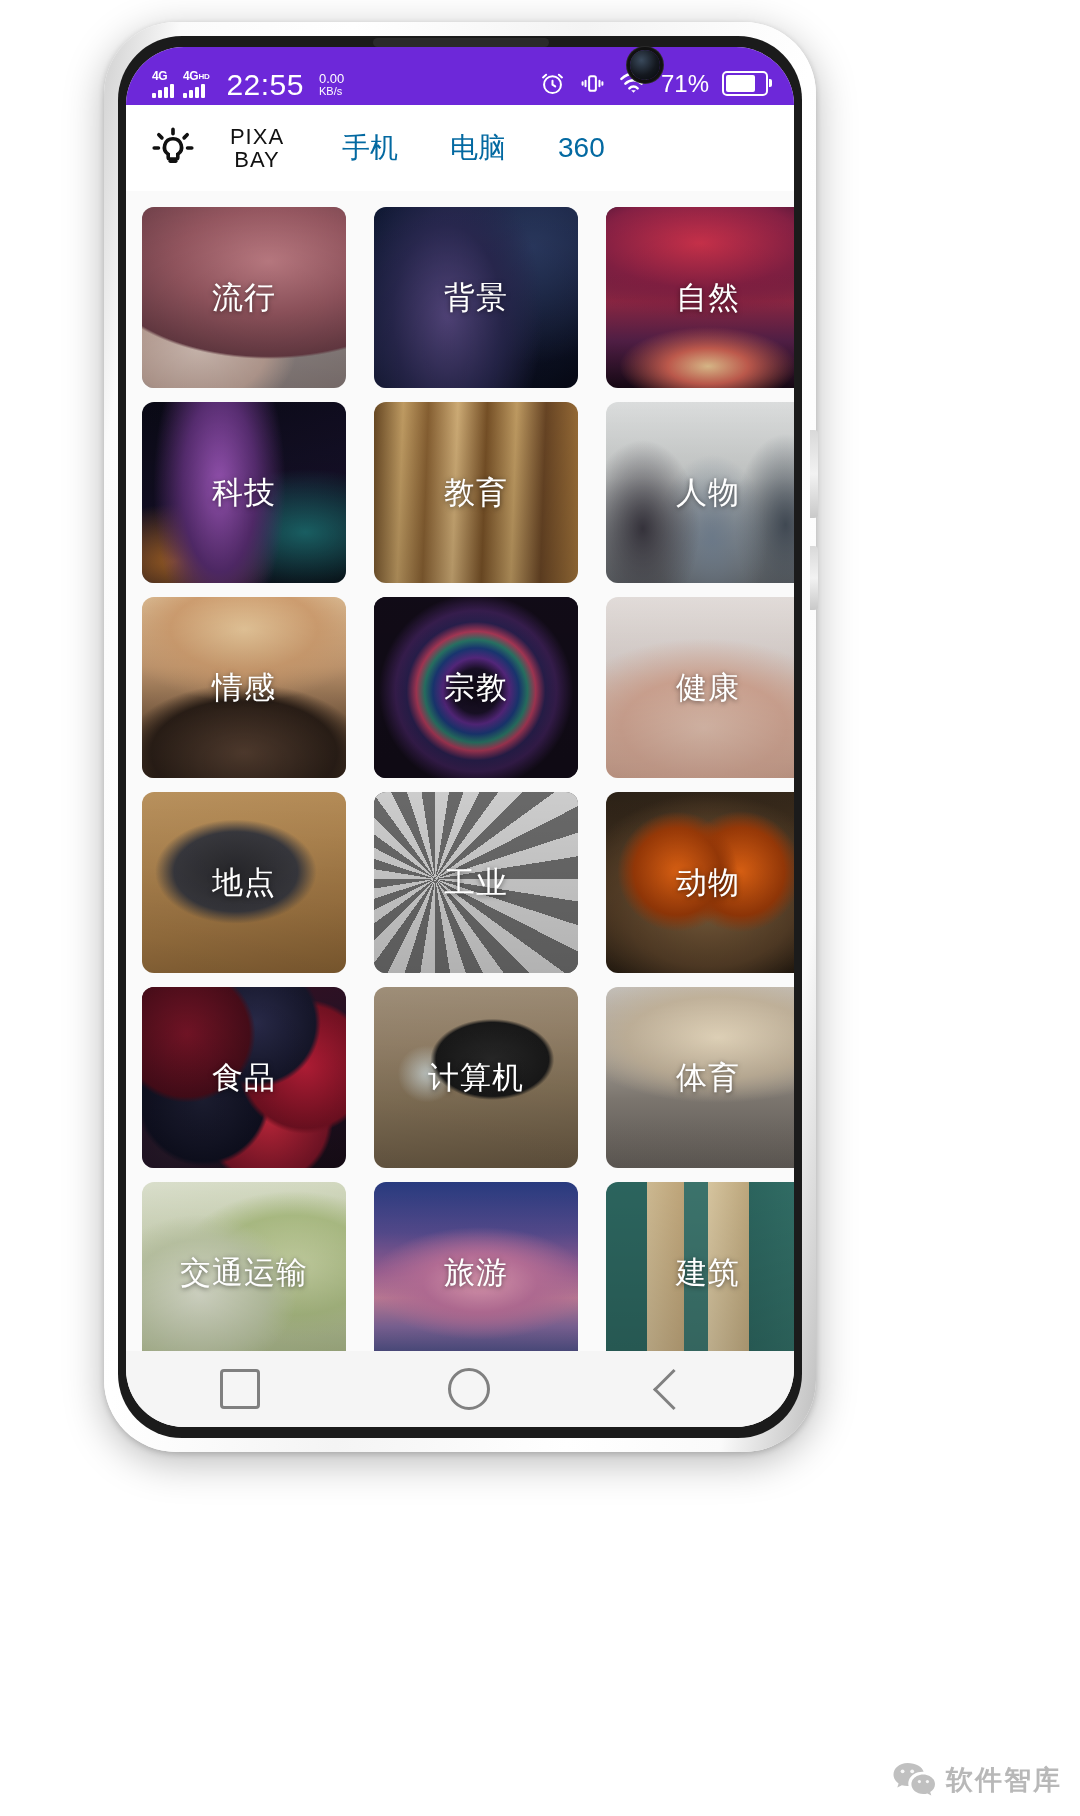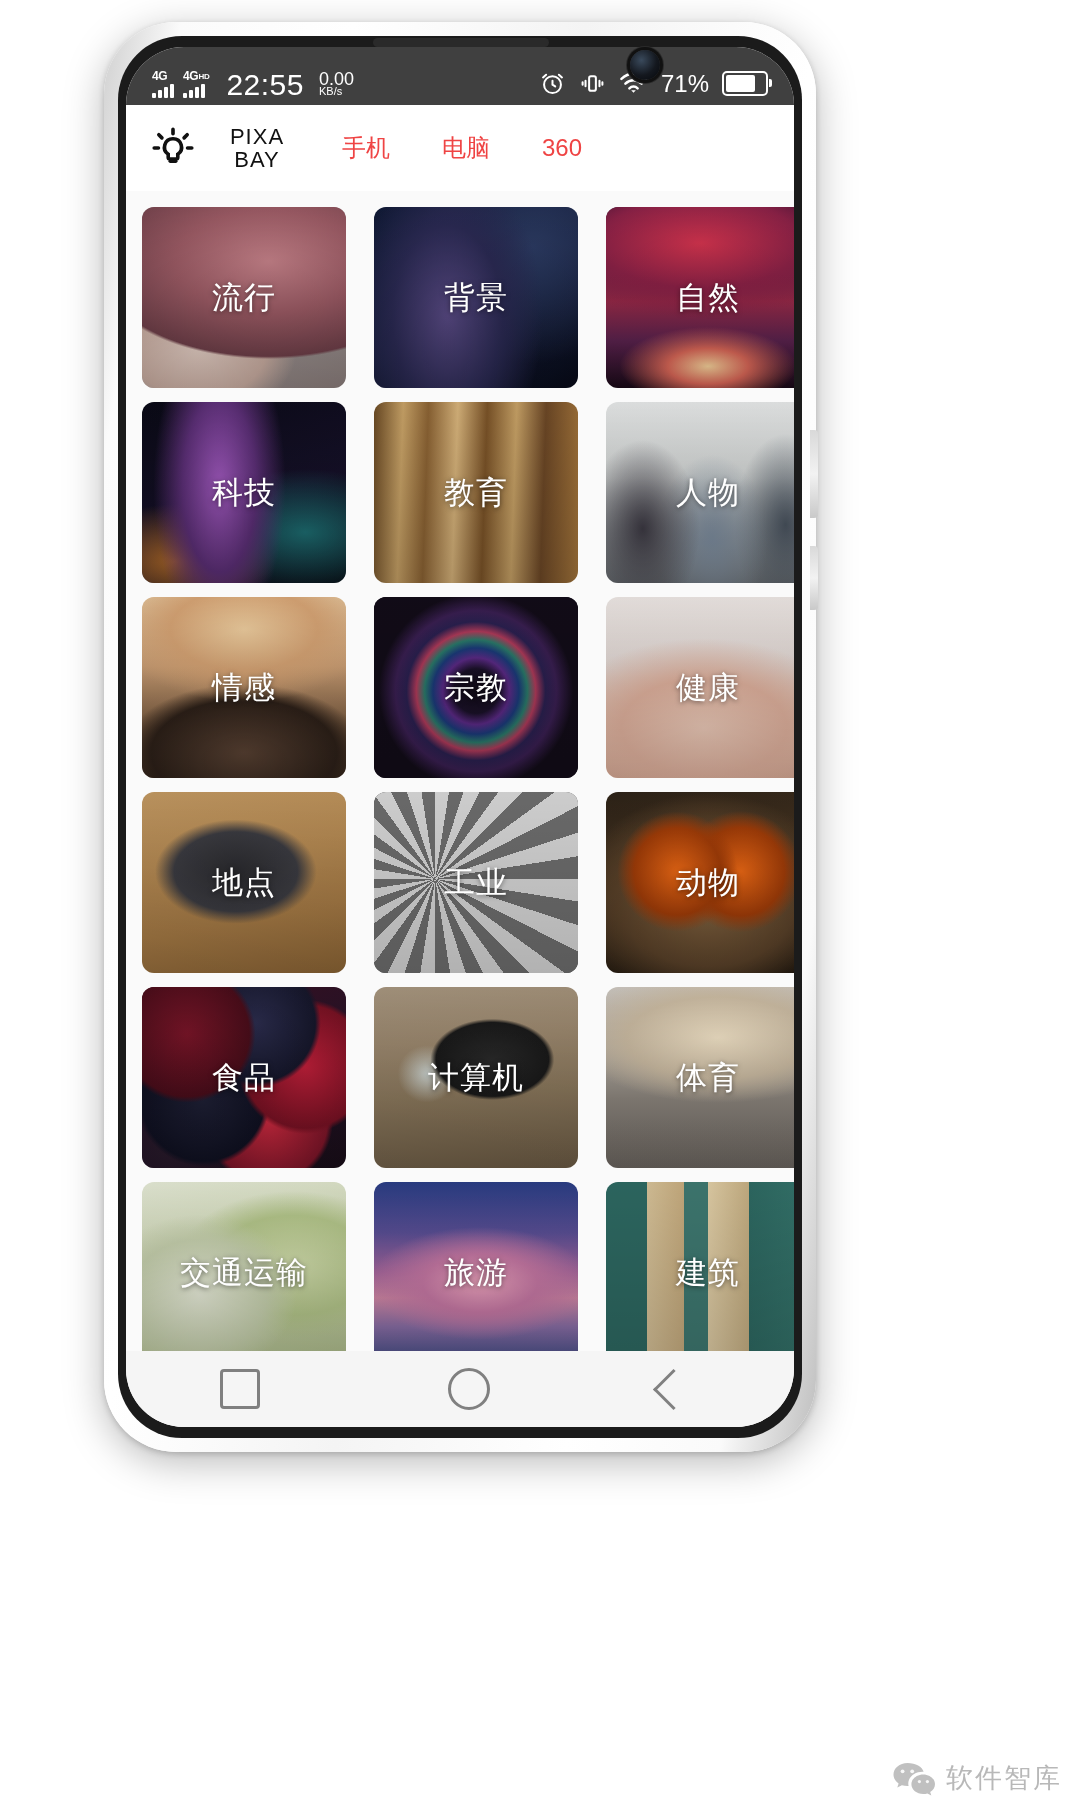--- a/index.html
+++ b/index.html
@@ -61,40 +61,40 @@
     width:8px;
     background:linear-gradient(180deg,#d9d9d9,#f2f2f2,#c9c9c9);
     border-radius:0 4px 4px 0;
   }
   #side-btn-volume{ left:810px; top:430px; height:88px;}
   #side-btn-power{ left:810px; top:546px; height:64px;}
 
   
   #status-bar{
     position:absolute;left:0;top:0;width:668px;height:73px;
-    background:#404040;
+    background:#6d28d9;
     display:flex;align-items:center;
     padding:0 26px;
     box-sizing:border-box;
     color:#ffffff;
     gap:39px;
   }
   .sb-left{display:flex;align-items:flex-end;gap:9px;}
   .signal-group{display:flex;flex-direction:column;align-items:flex-start;}
   .signal-label{font-size:12px;font-weight:bold;line-height:11px;letter-spacing:-.3px;}
   .signal-label sup{font-size:8px;vertical-align:top;}
   .bars{display:flex;align-items:flex-end;gap:2px;margin-top:2px;}
   .bars i{display:block;width:4px;background:#fff;border-radius:1px;}
   .bars i:nth-child(1){height:5px;}
   .bars i:nth-child(2){height:8px;}
   .bars i:nth-child(3){height:11px;}
   .bars i:nth-child(4){height:14px;}
   #status-time{font-size:30px;font-weight:400;letter-spacing:.5px;line-height:30px;margin-left:8px;margin-bottom:-2px;}
   .net-speed{display:flex;flex-direction:column;line-height:12px;margin-left:6px;margin-bottom:1px;}
-  .net-speed .val{font-size:18px;}
+  .net-speed .val{font-size:13px;}
   .net-speed .unit{font-size:11px;}
 
   .sb-right{margin-left:auto;display:flex;align-items:center;gap:13px;}
   #battery-pct{font-size:24px;font-weight:300;}
   .batt{
     width:42px;height:21px;border:2.5px solid #fff;border-radius:5px;position:relative;
   }
   .batt:after{content:"";position:absolute;right:-6px;top:6px;width:3px;height:8px;background:#fff;border-radius:0 2px 2px 0;}
   .batt span{position:absolute;left:2px;top:2px;bottom:2px;width:68%;background:#fff;border-radius:2px;display:block;}
 
@@ -107,21 +107,21 @@
     padding:0 20px 0 24px;
   }
   #lightbulb-icon{width:46px;height:46px;flex:0 0 46px;}
   #brand-logo{
     width:66px;margin-left:28px;
     font-size:22px;line-height:23px;color:#111;
     text-align:center;letter-spacing:1px;font-weight:400;
   }
   .nav-tabs{display:flex;align-items:center;margin-left:26px;gap:0;}
   .nav-tab{
-    font-size:24px;color:#ef4444;padding:0 26px;white-space:nowrap;
+    font-size:28px;color:#0369a1;padding:0 26px;white-space:nowrap;
   }
   #overflow-menu{margin-left:auto;width:34px;height:46px;display:flex;flex-direction:column;
     align-items:center;justify-content:center;gap:7px;}
   #overflow-menu i{display:block;width:8px;height:8px;border-radius:50%;background:#6b6b6b;}
 
   
   #category-grid{
     position:absolute;left:0;top:144px;width:668px;height:1160px;
     background:#fafafa;
     padding:16px 0 0 16px;
@@ -239,22 +239,23 @@
   }
   #nav-back:after{
     content:"";position:absolute;left:-20px;top:-14px;
     width:26px;height:26px;border-left:3px solid #808080;border-bottom:3px solid #808080;
     transform:rotate(45deg);
   }
 
   
   #watermark{
     position:absolute;right:18px;bottom:18px;
-    display:flex;align-items:flex-start;gap:10px;
+    display:flex;align-items:flex-end;gap:10px;
     opacity:.62;
+    font-weight:bold;
   }
   #watermark .wm-text{font-size:27px;color:#8d8d8d;letter-spacing:2px;}
 </style>
 </head>
 <body>
 
 <div id="phone-frame"></div>
 <div id="phone-inner-bezel"></div>
 <div class="side-btn" id="side-btn-volume"></div>
 <div class="side-btn" id="side-btn-power"></div>

